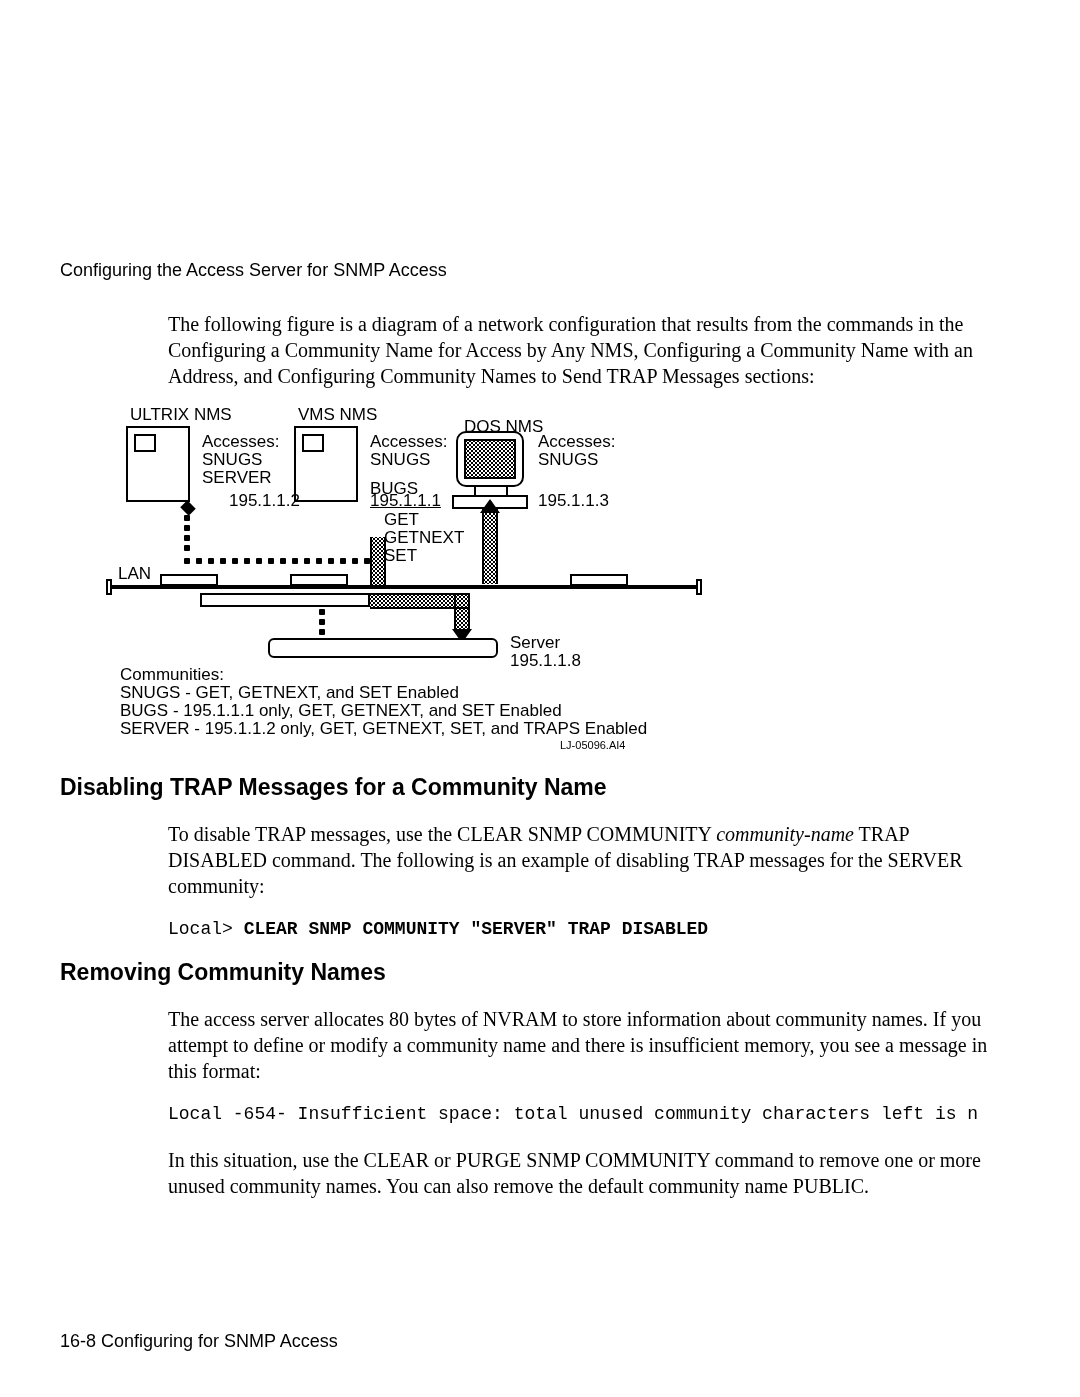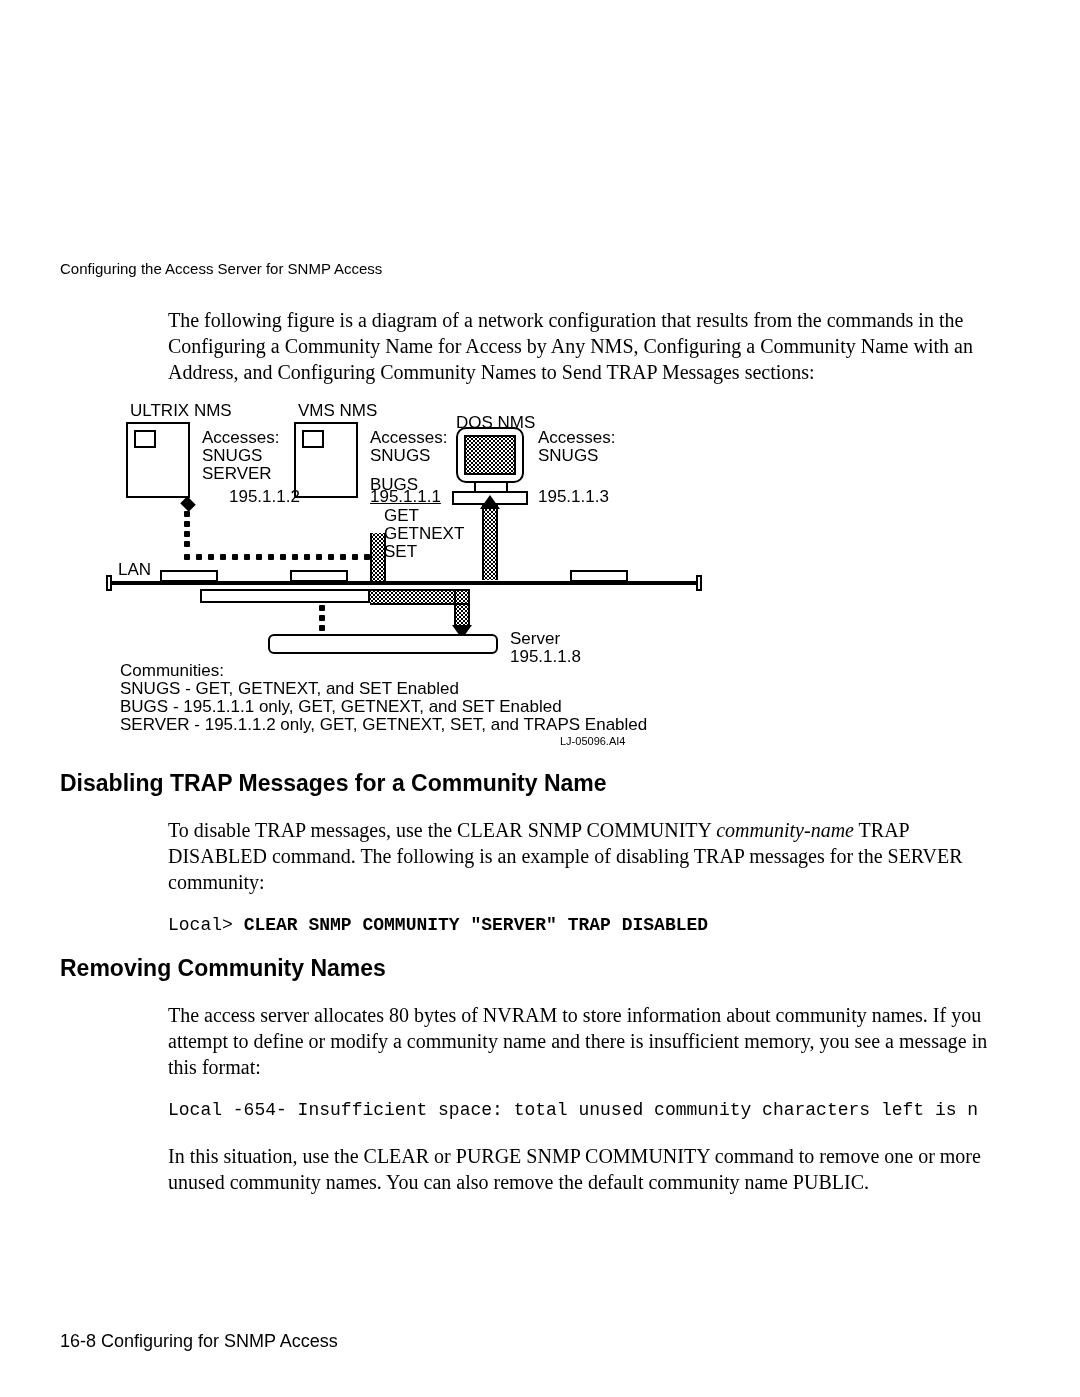--- a/index.html
+++ b/index.html
@@ -11,21 +11,21 @@
     width: 1080px;
     height: 1397px;
     position: relative;
   }
   .page {
     padding: 260px 90px 0 60px;
     box-sizing: border-box;
   }
   .running-head {
     font-family: Arial, Helvetica, sans-serif;
-    font-size: 15px;
+    font-size: 18px;
     margin-bottom: 30px;
   }
   h2.section {
     font-family: Arial, Helvetica, sans-serif;
     font-weight: bold;
     font-size: 23px;
     margin: 0 0 10px 0;
   }
   .body-text {
     margin-left: 108px;
@@ -179,21 +179,21 @@
 <div class="page">
 
   <div class="running-head">Configuring the Access Server for SNMP Access</div>
 
   <p class="body-text">The following figure is a diagram of a network configuration that results from the commands in the Configuring a Community Name for Access by Any NMS, Configuring a Community Name with an Address, and Configuring Community Names to Send TRAP Messages sections:</p>
 
   <div class="diagram">
 
     <div class="txt sans" style="left:0px; top:-2px;">ULTRIX NMS</div>
     <div class="txt sans" style="left:168px; top:-2px;">VMS NMS</div>
-    <div class="txt sans" style="left:326px; top:10px;">DOS NMS</div>
+    <div class="txt sans" style="left:334px; top:10px;">DOS NMS</div>
 
     <div class="box halftone" style="left:-4px; top:19px; width:64px; height:76px;">
       <div class="screen" style="left:6px; top:6px; width:22px; height:18px;"></div>
     </div>
 
     <div class="box halftone" style="left:164px; top:19px; width:64px; height:76px;">
       <div class="screen" style="left:6px; top:6px; width:22px; height:18px;"></div>
     </div>
 
     <div class="monitor" style="left:326px; top:24px; width:68px; height:56px;">

